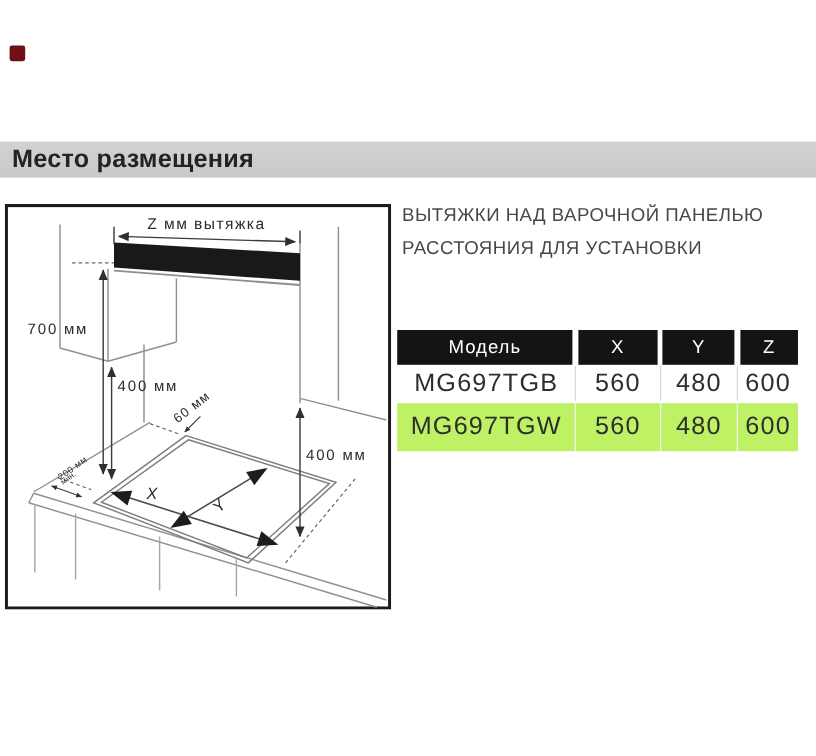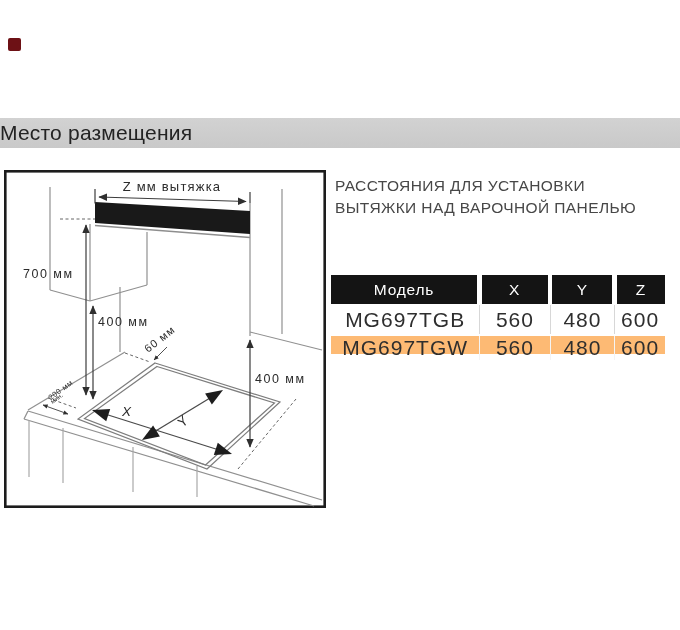--- a/index.html
+++ b/index.html
@@ -10,40 +10,40 @@
   }
   
   .marker{position:absolute;left:8px;top:38px;width:13px;height:13px;background:#6d1115;border-radius:2px;}
 
   
   .section-bar{
     position:absolute;left:0;top:118px;width:680px;height:30px;
     background:linear-gradient(#d2d2d2,#c9c9c9);
   }
   .section-bar .title{
-    font-size:21px;font-weight:400;color:#232323;line-height:30px;
-    padding-left:0;letter-spacing:0.2px;
+    font-size:21px;font-weight:700;color:#232323;line-height:30px;
+    padding-left:10px;letter-spacing:0.2px;
   }
 
   
   .diagram{position:absolute;left:4px;top:170px;width:322px;height:338px;text-align:right;}
   .diagram svg{display:block;}
   .dlabel{fill:#2b2b2b;font-family:"Liberation Sans",sans-serif;}
 
   
   .rightcol{position:absolute;left:331px;top:169px;width:336px;}
   .heading{margin-left:4px;color:#474747;font-size:15.5px;font-weight:500;
     letter-spacing:0.4px;line-height:21.5px;margin-top:6px;white-space:nowrap;}
 
   .spec-table{position:absolute;left:0;top:106px;width:334px;}
   .t-head{display:grid;grid-template-columns:146px 66px 60px 48px;column-gap:4.66px;height:29px;}
   .t-head .hcell{background:#141414;color:#ffffff;font-size:15.5px;letter-spacing:0.8px;
     display:flex;align-items:center;justify-content:center;}
   .t-row{display:grid;grid-template-columns:148.3px 70.3px 64.7px 50.7px;height:29px;margin-top:1px;}
-  .t-row.alt{height:18px;margin-top:2px;background:#fdba74;}
+  .t-row.alt{height:40px;margin-top:2px;background:#bef264;}
   .t-row .cell{display:flex;align-items:center;justify-content:center;
     color:#2e2e2e;font-size:21px;letter-spacing:1px;}
   .t-row .cell + .cell{border-left:1px solid #d7d7d7;}
   .t-row.alt .cell + .cell{border-left:1px solid #f4f4f4;}
 </style>
 </head>
 <body>
 
 <div class="marker"></div>
 
@@ -125,22 +125,22 @@
     <text class="dlabel" x="251" y="213" font-size="12.5" letter-spacing="1.5">400 мм</text>
     <text class="dlabel" transform="translate(158,172) rotate(-38)" text-anchor="middle" font-size="11" letter-spacing="1">60 мм</text>
     <text class="dlabel" transform="translate(58,222) rotate(-36)" text-anchor="middle" font-size="7.5" letter-spacing="0.5">200 мм</text>
     <text class="dlabel" transform="translate(54,230) rotate(-36)" text-anchor="middle" font-size="6.5">мин.</text>
     <text class="dlabel" x="118" y="246" font-size="13.5" font-style="italic">X</text>
     <text class="dlabel" transform="translate(179,258) rotate(-48)" font-size="13.5" font-style="italic">Y</text>
   </svg>
 </div>
 
 <div class="rightcol">
+  <div class="heading" style="margin-top:0;">ВЫТЯЖКИ НАД ВАРОЧНОЙ ПАНЕЛЬЮ</div>
   <div class="heading">РАССТОЯНИЯ ДЛЯ УСТАНОВКИ</div>
-  <div class="heading" style="margin-top:0;">ВЫТЯЖКИ НАД ВАРОЧНОЙ ПАНЕЛЬЮ</div>
 
   <div class="spec-table">
     <div class="t-head">
       <div class="hcell">Модель</div>
       <div class="hcell">X</div>
       <div class="hcell">Y</div>
       <div class="hcell">Z</div>
     </div>
     <div class="t-row">
       <div class="cell">MG697TGB</div>

